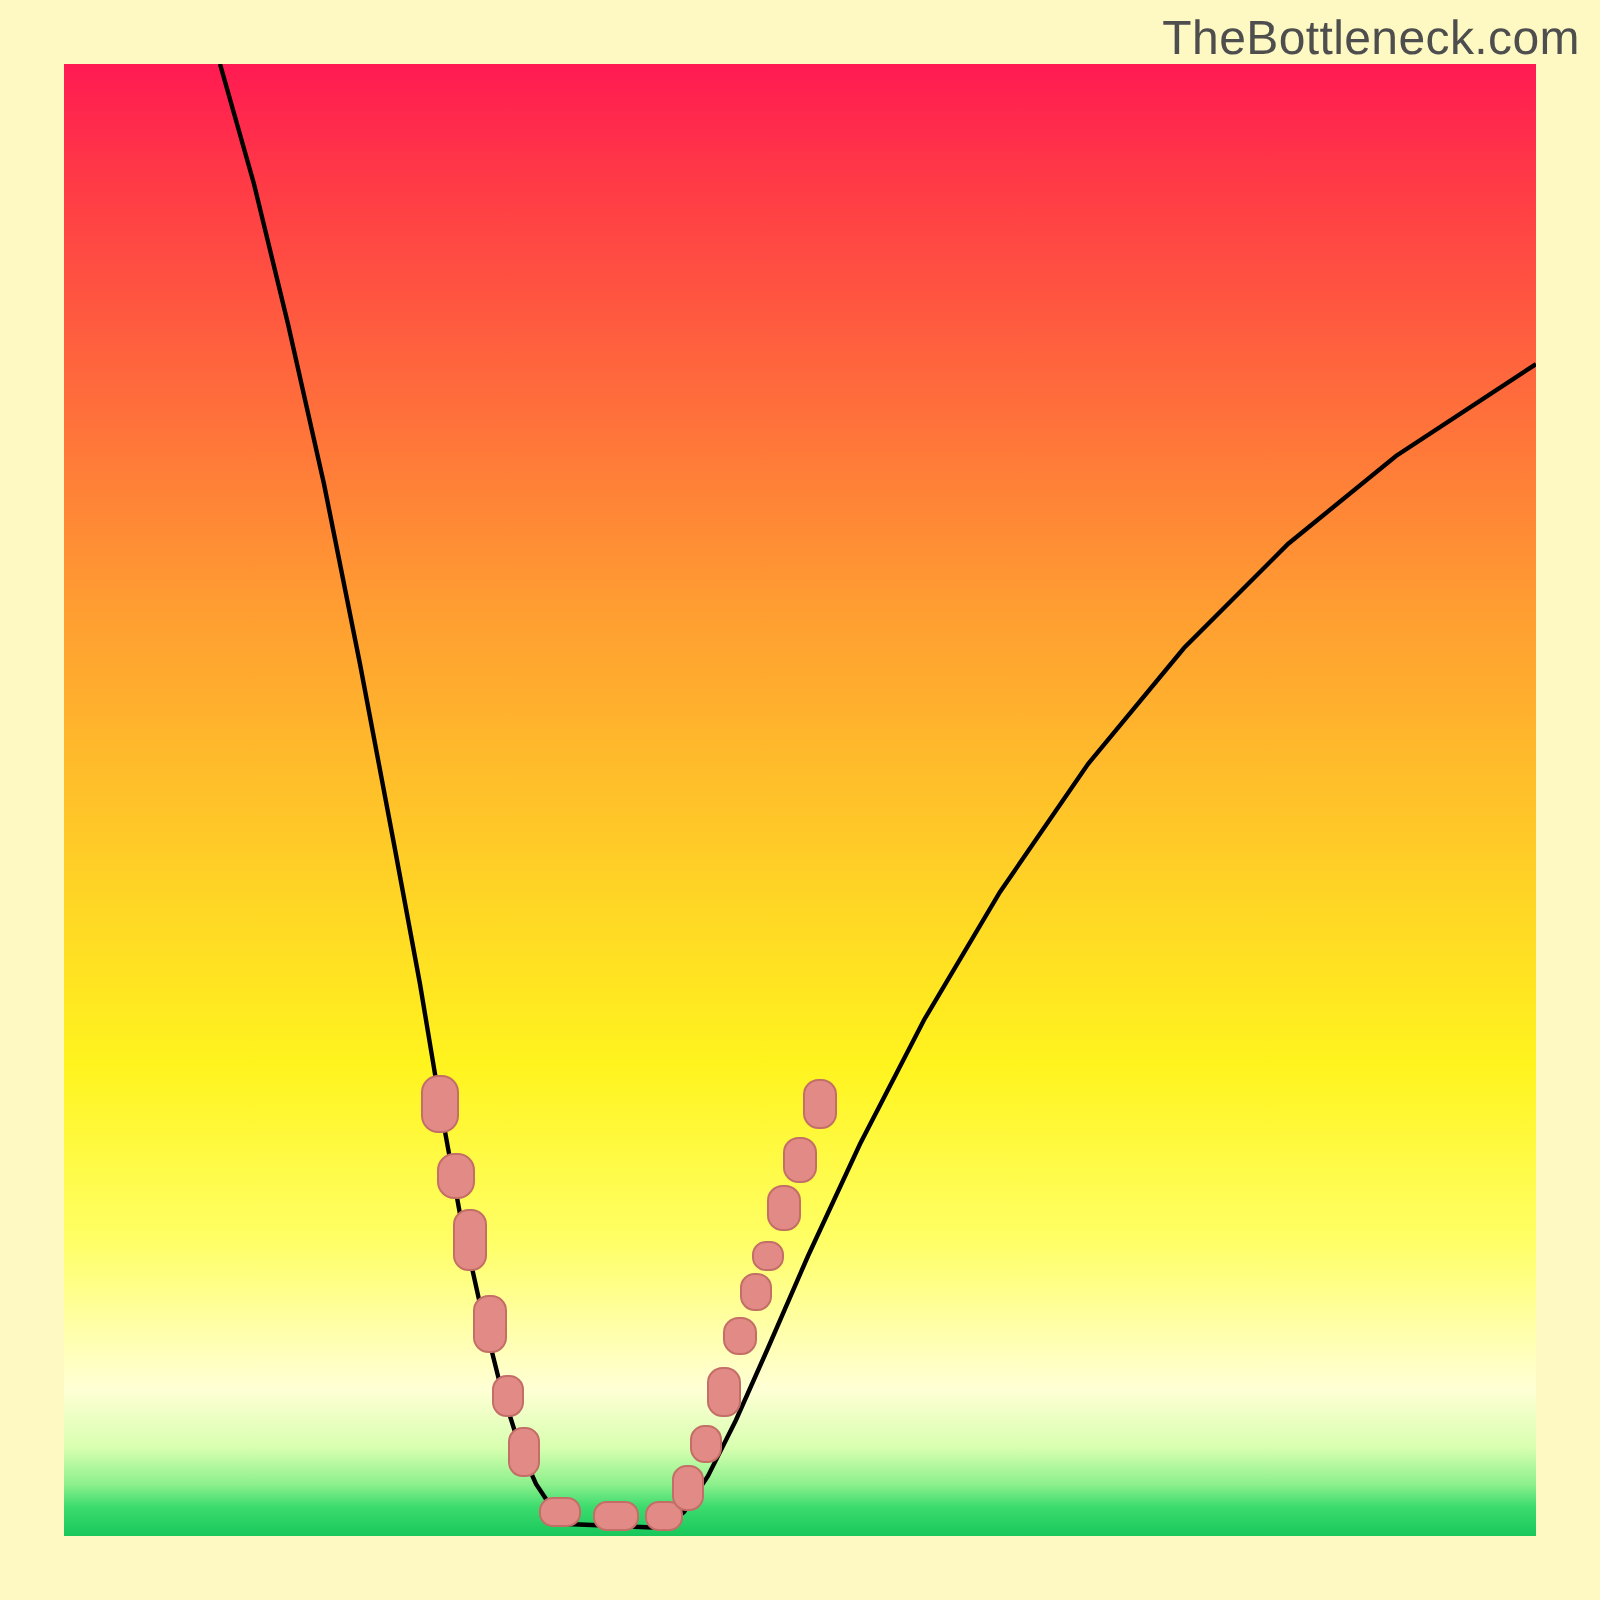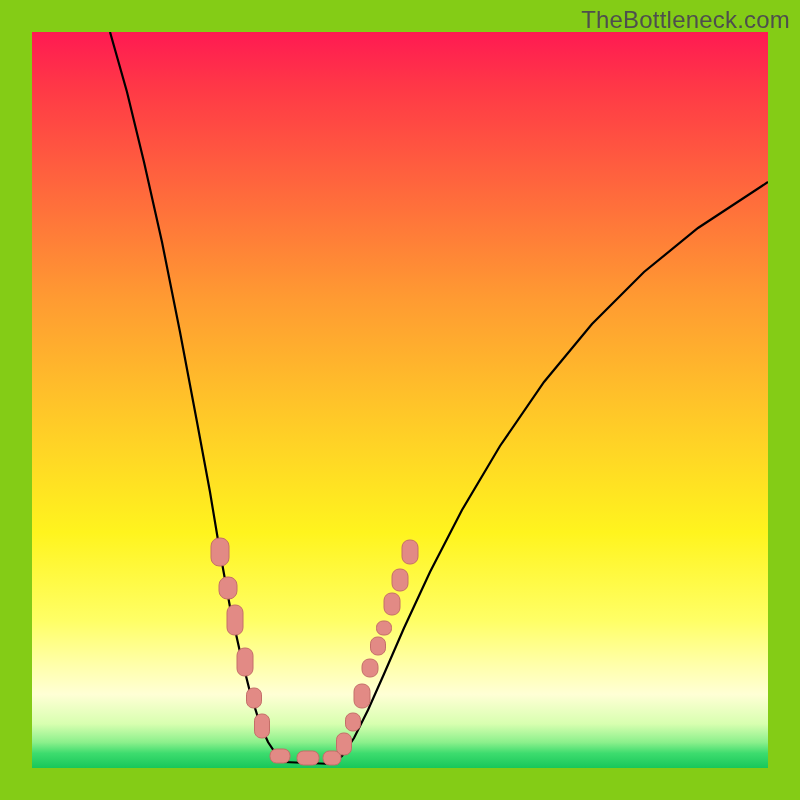--- a/index.html
+++ b/index.html
@@ -7,21 +7,21 @@
     padding: 0;
     width: 800px;
     height: 800px;
     overflow: hidden;
     background: #000;
     font-family: Arial, Helvetica, sans-serif;
   }
   .frame {
     position: absolute;
     inset: 0;
-    background: #84cc16;
+    background: #fef9c3;
   }
   .plot-area {
     position: absolute;
     left: 32px;
     top: 32px;
     width: 736px;
     height: 736px;
     overflow: hidden;
   }
   .gradient-bg {

